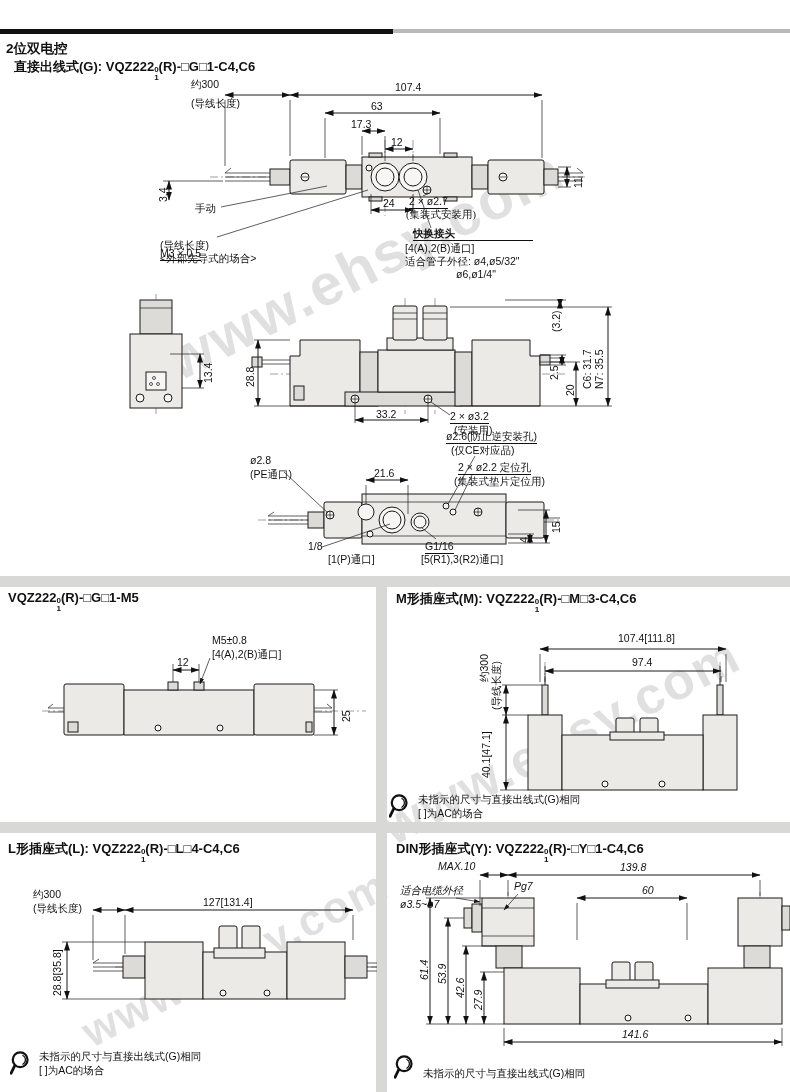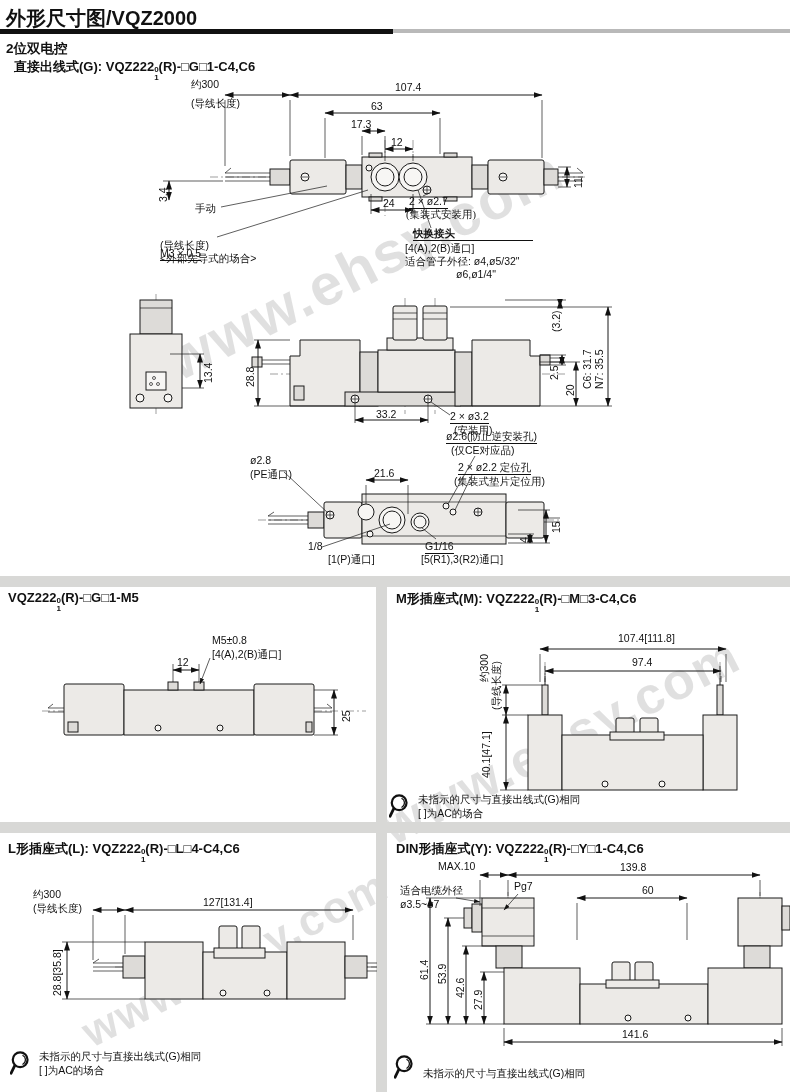--- a/index.html
+++ b/index.html
@@ -39,21 +39,20 @@
       </marker>
   </defs>
 </svg>
 
 <div class="page">
 
   <div class="wm" style="left:170px;top:330px;font-size:58px;transform:rotate(-27deg);">www.ehsy.com</div>
   <div class="wm" style="left:385px;top:800px;font-size:52px;transform:rotate(-27deg);">www.ehsy.com</div>
   <div class="wm" style="left:85px;top:1010px;font-size:44px;transform:rotate(-27deg);">www.ehsy.com</div>
 
-  <div class="title">外形尺寸图/VQZ2000</div>
   <div class="rule-b"></div>
   <div class="rule-g"></div>
 
   <div class="hdr2" style="left:6px;top:40px;">2位双电控</div>
   <div class="hdr" style="left:14px;top:58px;"><span>直接出线式(G): </span><span>VQZ222</span><span class="stk">
         <i>0</i>
         <i>1</i>
       </span><span>(R)-□G□1-C4,C6</span></div>
 
   <div class="draw" style="left:155px;top:78px;width:435px;height:212px;">
@@ -425,21 +424,21 @@
     <div>
       <div>未指示的尺寸与直接出线式(G)相同</div>
       <div>[ ]为AC的场合</div>
     </div>
   </div>
 
   <div class="hdr" style="left:396px;top:840px;"><span>DIN形插座式(Y): </span><span>VQZ222</span><span class="stk">
         <i>0</i>
         <i>1</i>
       </span><span>(R)-□Y□1-C4,C6</span></div>
-  <div class="draw" style="left:400px;top:852px;width:390px;height:200px;">
+  <div class="draw" style="left:400px;top:852px;width:390px;height:200px;font-style:italic;">
     <svg width="390" height="200" viewBox="0 0 390 200">
       <line class="cl" x1="108" y1="40" x2="108" y2="128"></line>
         <line class="cl" x1="360" y1="40" x2="360" y2="128"></line>
       <rect class="o2" x="64" y="56" width="8" height="20"></rect>
         <rect class="o2" x="72" y="52" width="10" height="28"></rect>
       <rect class="o" x="82" y="46" width="52" height="48"></rect>
       <line class="t" x1="82" y1="56" x2="134" y2="56"></line>
         <line class="t" x1="82" y1="84" x2="134" y2="84"></line>
       <rect class="o2" x="96" y="94" width="26" height="22"></rect>
       <rect class="o" x="338" y="46" width="44" height="48"></rect>

